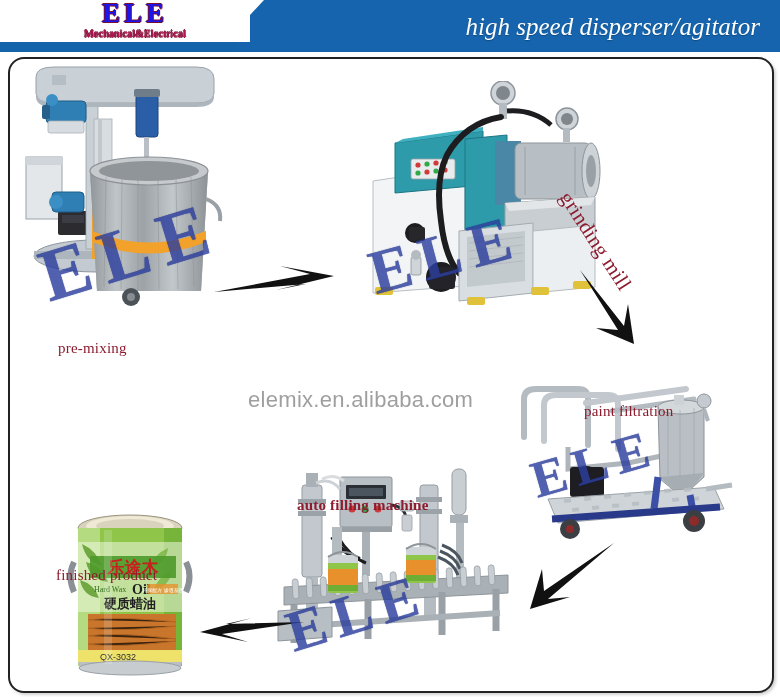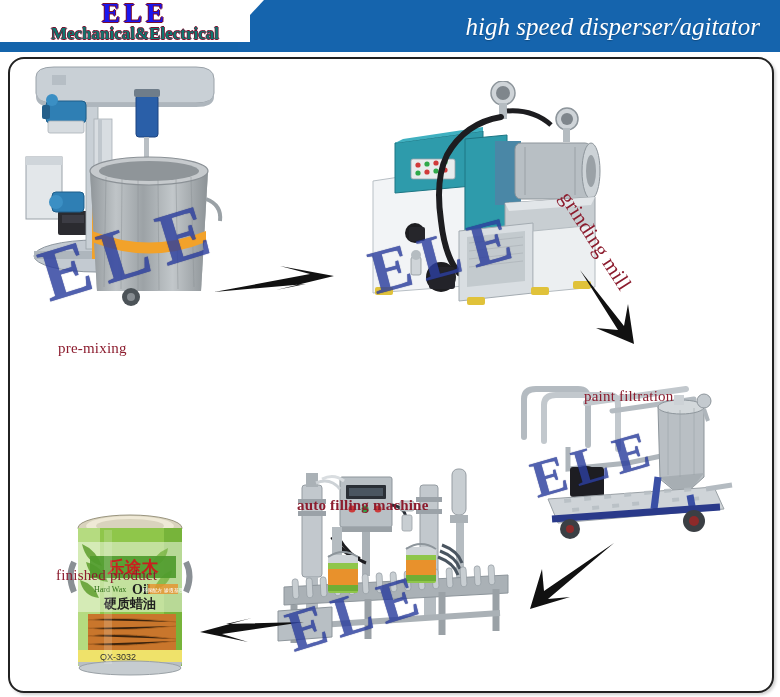--- a/index.html
+++ b/index.html
@@ -22,21 +22,21 @@
   }
   #header .whitetop{position:absolute;left:0;top:0;width:250px;height:42px;background:#fff;}
   #logo{position:absolute;left:30px;top:1px;width:210px;height:44px;text-align:center;z-index:5;}
   #logo .ele{
     font-family:"Liberation Serif", serif;
     font-size:27px;font-weight:bold;color:#1a16f0;letter-spacing:4px;line-height:25px;
     text-shadow:1px 0 0 #7a1030, -1px 0 0 #7a1030, 0 1px 0 #7a1030, 0 -1px 0 #7a1030;
   }
   #logo .sub{
     font-family:"Liberation Serif", serif;
-    font-size:17px;font-weight:bold;color:#0f766e;line-height:15px;
+    font-size:11px;font-weight:normal;color:#be185d;line-height:15px;
     text-shadow:0.7px 0 0 #7a1030, -0.7px 0 0 #7a1030, 0 0.7px 0 #7a1030, 0 -0.7px 0 #7a1030;
   }
   #headtitle{
     position:absolute;left:300px;top:11px;width:460px;height:32px;z-index:6;
     color:#ffffff;font-style:italic;font-size:25px;font-weight:normal;
     font-family:"Liberation Serif", serif;text-align:right;line-height:32px;
     text-shadow:0 1px 1px rgba(0,0,0,.25);
   }
   
   #frame{
@@ -46,21 +46,21 @@
     overflow:hidden;
   }
   .stage{position:absolute;left:0;top:0;width:100%;height:100%;}
   
   .label{
     position:absolute;color:#8c1c2e;font-family:"Liberation Serif", serif;
     font-size:15px;white-space:nowrap;letter-spacing:.2px;
   }
   #lbl-premix{left:48px;top:281px;}
   #lbl-grind{left:565px;top:128px;transform:rotate(57deg);transform-origin:left top;font-size:21px;}
-  #lbl-filtration{left:574px;top:329px;}
+  #lbl-filtration{left:574px;top:344px;}
   #lbl-filling{left:287px;top:438px;font-weight:bold;}
   #lbl-finished{left:46px;top:508px;text-align:center;}
   
   .wm-ele{
     position:absolute;font-family:"Liberation Serif", serif;font-weight:bold;
     color:#2c3f9e;opacity:.82;pointer-events:none;white-space:nowrap;
     text-shadow:0 0 1px rgba(20,30,110,.8);
   }
   #wm-site{
     position:absolute;left:238px;top:328px;font-family:"Liberation Sans", sans-serif;
@@ -447,20 +447,21 @@
     </svg>
 
     <div class="wm-ele" style="left:28px;top:150px;font-size:74px;letter-spacing:12px;transform:rotate(-17deg);">ELE</div>
 
     <div class="wm-ele" style="left:358px;top:160px;font-size:62px;letter-spacing:10px;transform:rotate(-15deg);">ELE</div>
 
     <div class="wm-ele" style="left:520px;top:375px;font-size:52px;letter-spacing:8px;transform:rotate(-16deg);">ELE</div>
 
     <div class="wm-ele" style="left:275px;top:520px;font-size:58px;letter-spacing:9px;transform:rotate(-17deg);">ELE</div>
 
+    <div id="wm-site">elemix.en.alibaba.com</div>
 
     <div class="label" id="lbl-premix">pre-mixing</div>
 
     <div class="label" id="lbl-grind">grinding mill</div>
 
     <div class="label" id="lbl-filtration">paint filtration</div>
 
     <div class="label" id="lbl-filling">auto filling machine</div>
 
     <div class="label" id="lbl-finished">finished product</div>

